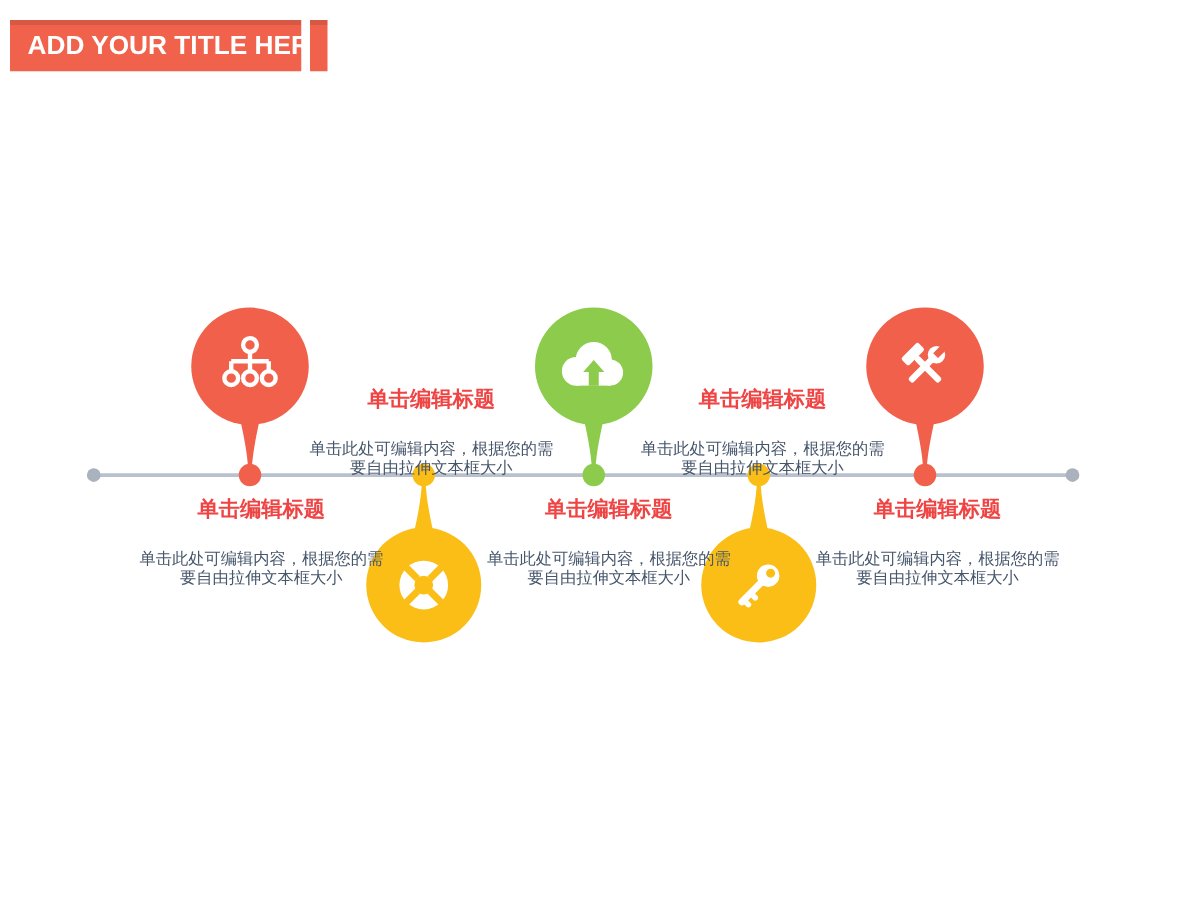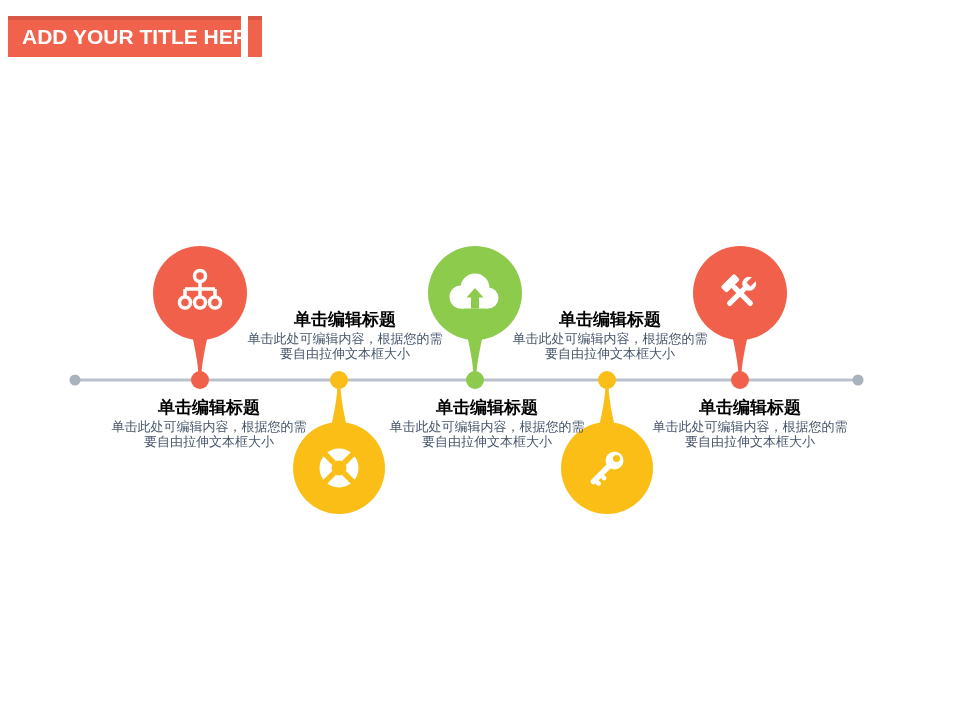--- a/index.html
+++ b/index.html
@@ -22,22 +22,22 @@
   .header-accent{
     position:absolute;left:248px;top:16px;width:14px;height:41px;
     background:#F0624C;box-shadow:inset 0 4px 0 rgba(0,0,0,0.10);
   }
   
   svg.diagram{position:absolute;left:0;top:0;}
   
   .text-block{position:absolute;width:230px;margin-left:-115px;text-align:center;}
   .text-block.above{top:309px;}
   .text-block.below{top:397px;}
-  .event-title{font-size:17px;font-weight:bold;color:#000000;line-height:22px;}
-  .event-body{font-size:13px;color:#46566B;line-height:15px;margin-top:0;}
+  .event-title{font-size:17px;font-weight:bold;color:#ef4444;line-height:22px;}
+  .event-body{font-size:13px;color:#46566B;line-height:15px;margin-top:20px;}
   .event-body span{display:block;}
 </style>
 </head>
 <body>
 
 <div class="stage">
 
   <div class="header-banner">
     <span>ADD YOUR TITLE HERE</span>
   </div>

